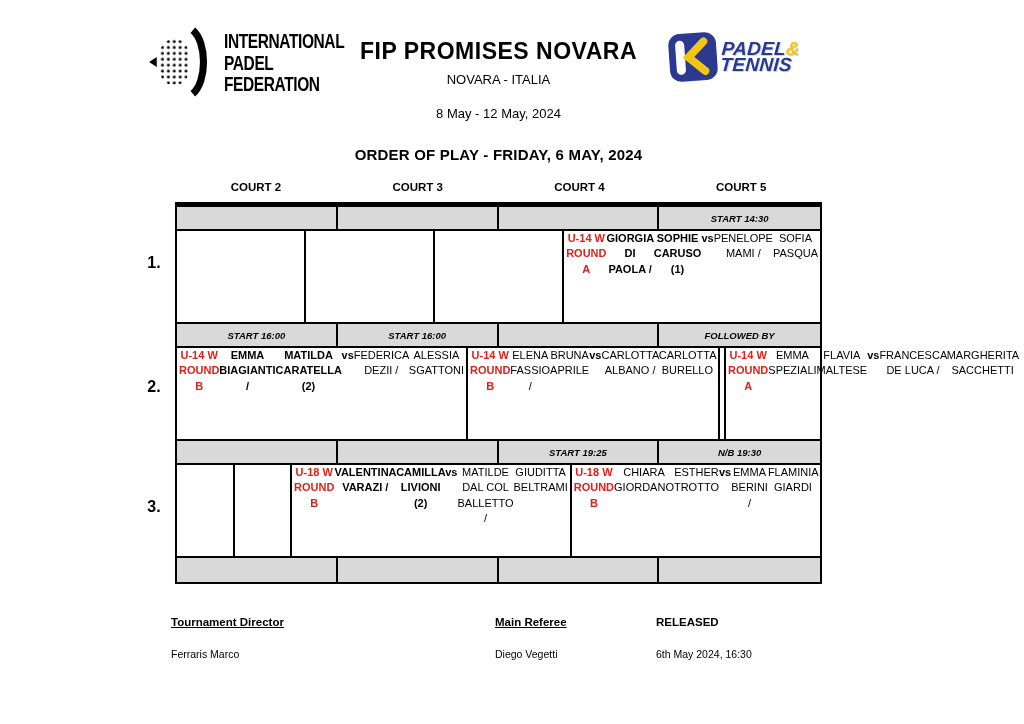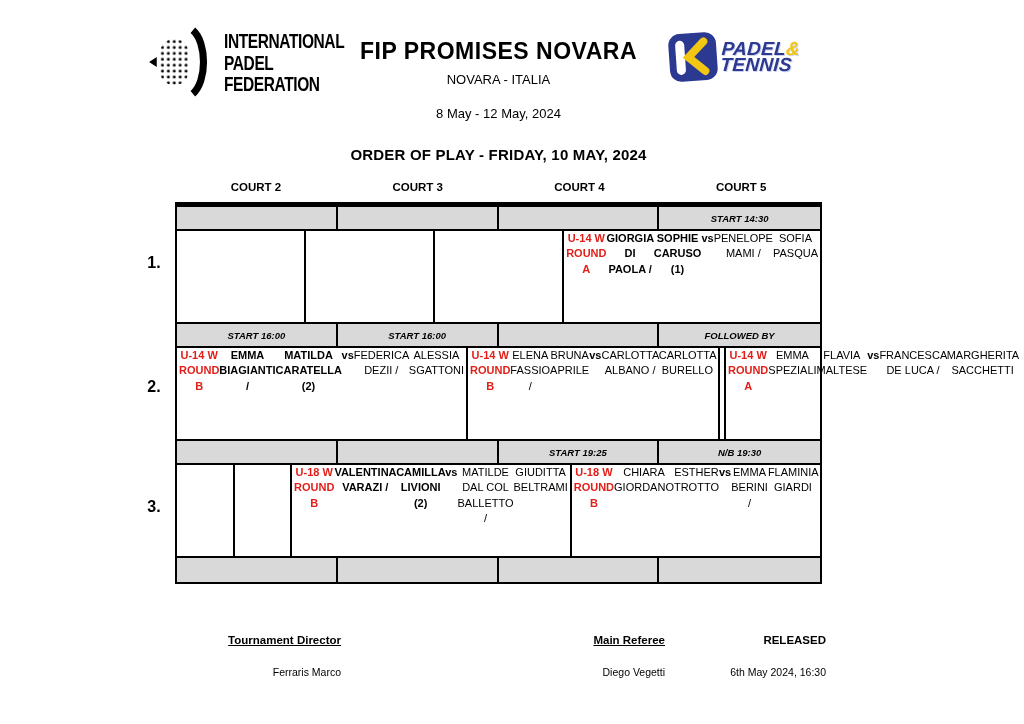--- a/index.html
+++ b/index.html
@@ -60,21 +60,21 @@
   .team.bold { font-weight: bold; }
   .vs { font-weight: bold; }
 
   .row-number { position: absolute; left: 140px; width: 28px; text-align: center;
                 font-size: 16px; font-weight: bold; }
   #rownum-1 { top: 254px; }
   #rownum-2 { top: 378px; }
   #rownum-3 { top: 498px; }
 
   
-  .footer-block { position: absolute; top: 634px; width: 170px; text-align: right; }
+  .footer-block { position: absolute; top: 616px; width: 170px; text-align: left; }
   #footer-director { left: 171px; }
   #footer-referee { left: 495px; }
   #footer-released { left: 656px; }
   .footer-label { font-size: 11.5px; font-weight: bold; text-decoration: underline; }
   .footer-label.no-underline { text-decoration: none; }
   .footer-name { font-size: 10.5px; margin-top: 20px; }
 </style>
 </head>
 <body>
 
@@ -111,21 +111,21 @@
       <path d="M32 9 L18 22 L32 35" stroke="#f2c714" stroke-width="7" fill="none" stroke-linecap="round" stroke-linejoin="miter"></path>
     </svg>
     <div class="pt-text">
       <div>
         <span>PADEL</span><span class="pt-amp">&amp;</span>
       </div>
       <div>TENNIS</div>
     </div>
   </div>
 
-  <div class="order-title">ORDER OF PLAY - FRIDAY, 10 MAY, 2024</div>
+  <div class="order-title">ORDER OF PLAY - FRIDAY, 6 MAY, 2024</div>
 
   <div class="court-headers">
     <div class="court-header">COURT 2</div>
     <div class="court-header">COURT 3</div>
     <div class="court-header">COURT 4</div>
     <div class="court-header">COURT 5</div>
   </div>
 
   <div id="rownum-1" class="row-number">1.</div>
   <div id="rownum-2" class="row-number">2.</div>

